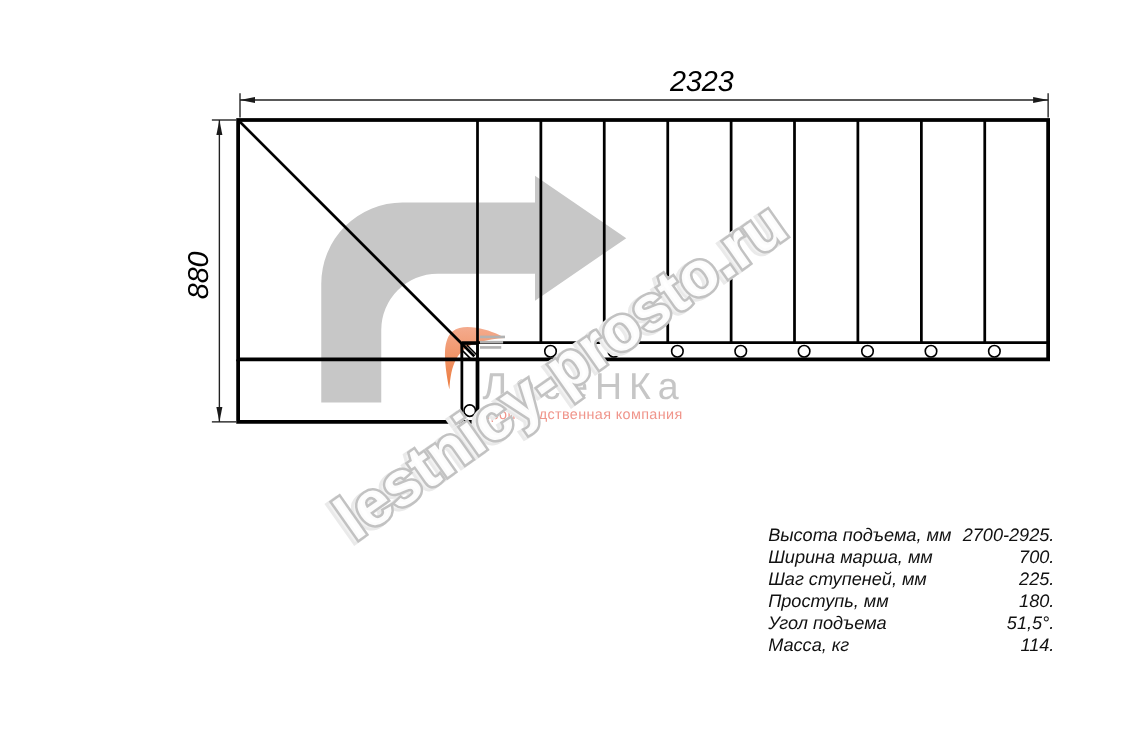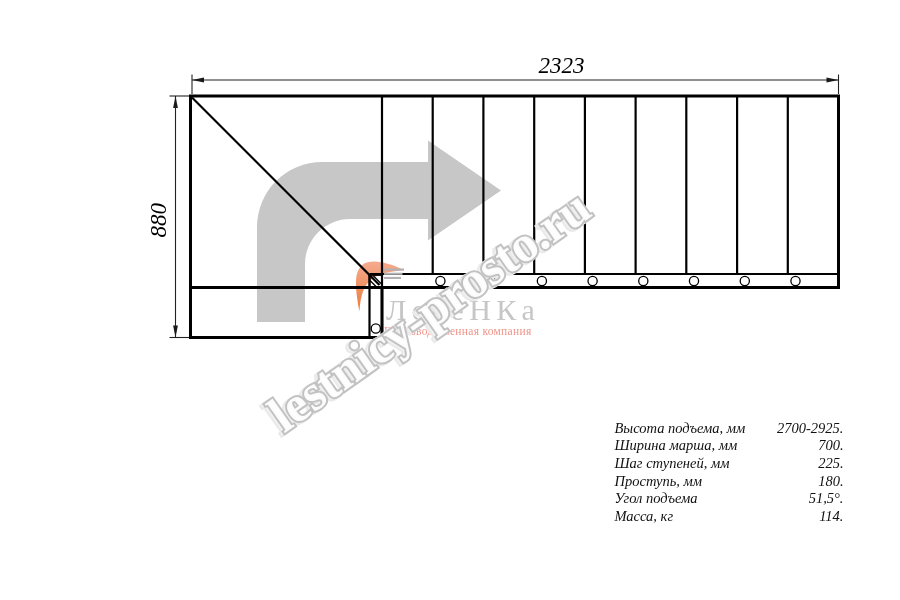--- a/index.html
+++ b/index.html
@@ -1,17 +1,17 @@
 <!DOCTYPE html>
 <html><head>
 <meta charset="utf-8">
 <style>
   html,body{margin:0;padding:0;background:#fff;}
   .page{position:relative;width:900px;height:554px;background:#fff;overflow:hidden;
-        font-family:Liberation Serif, serif;}
+        font-family:Liberation Sans, sans-serif;}
 </style>
 </head>
 <body>
 
 <div class="page">
 <svg width="900" height="600" viewBox="0 0 900 600">
   <defs>
     <linearGradient id="sw" x1="0" y1="0" x2="0" y2="1">
       <stop offset="0" stop-color="#f4ab8e"></stop>
       <stop offset="1" stop-color="#ec7a3c"></stop>

